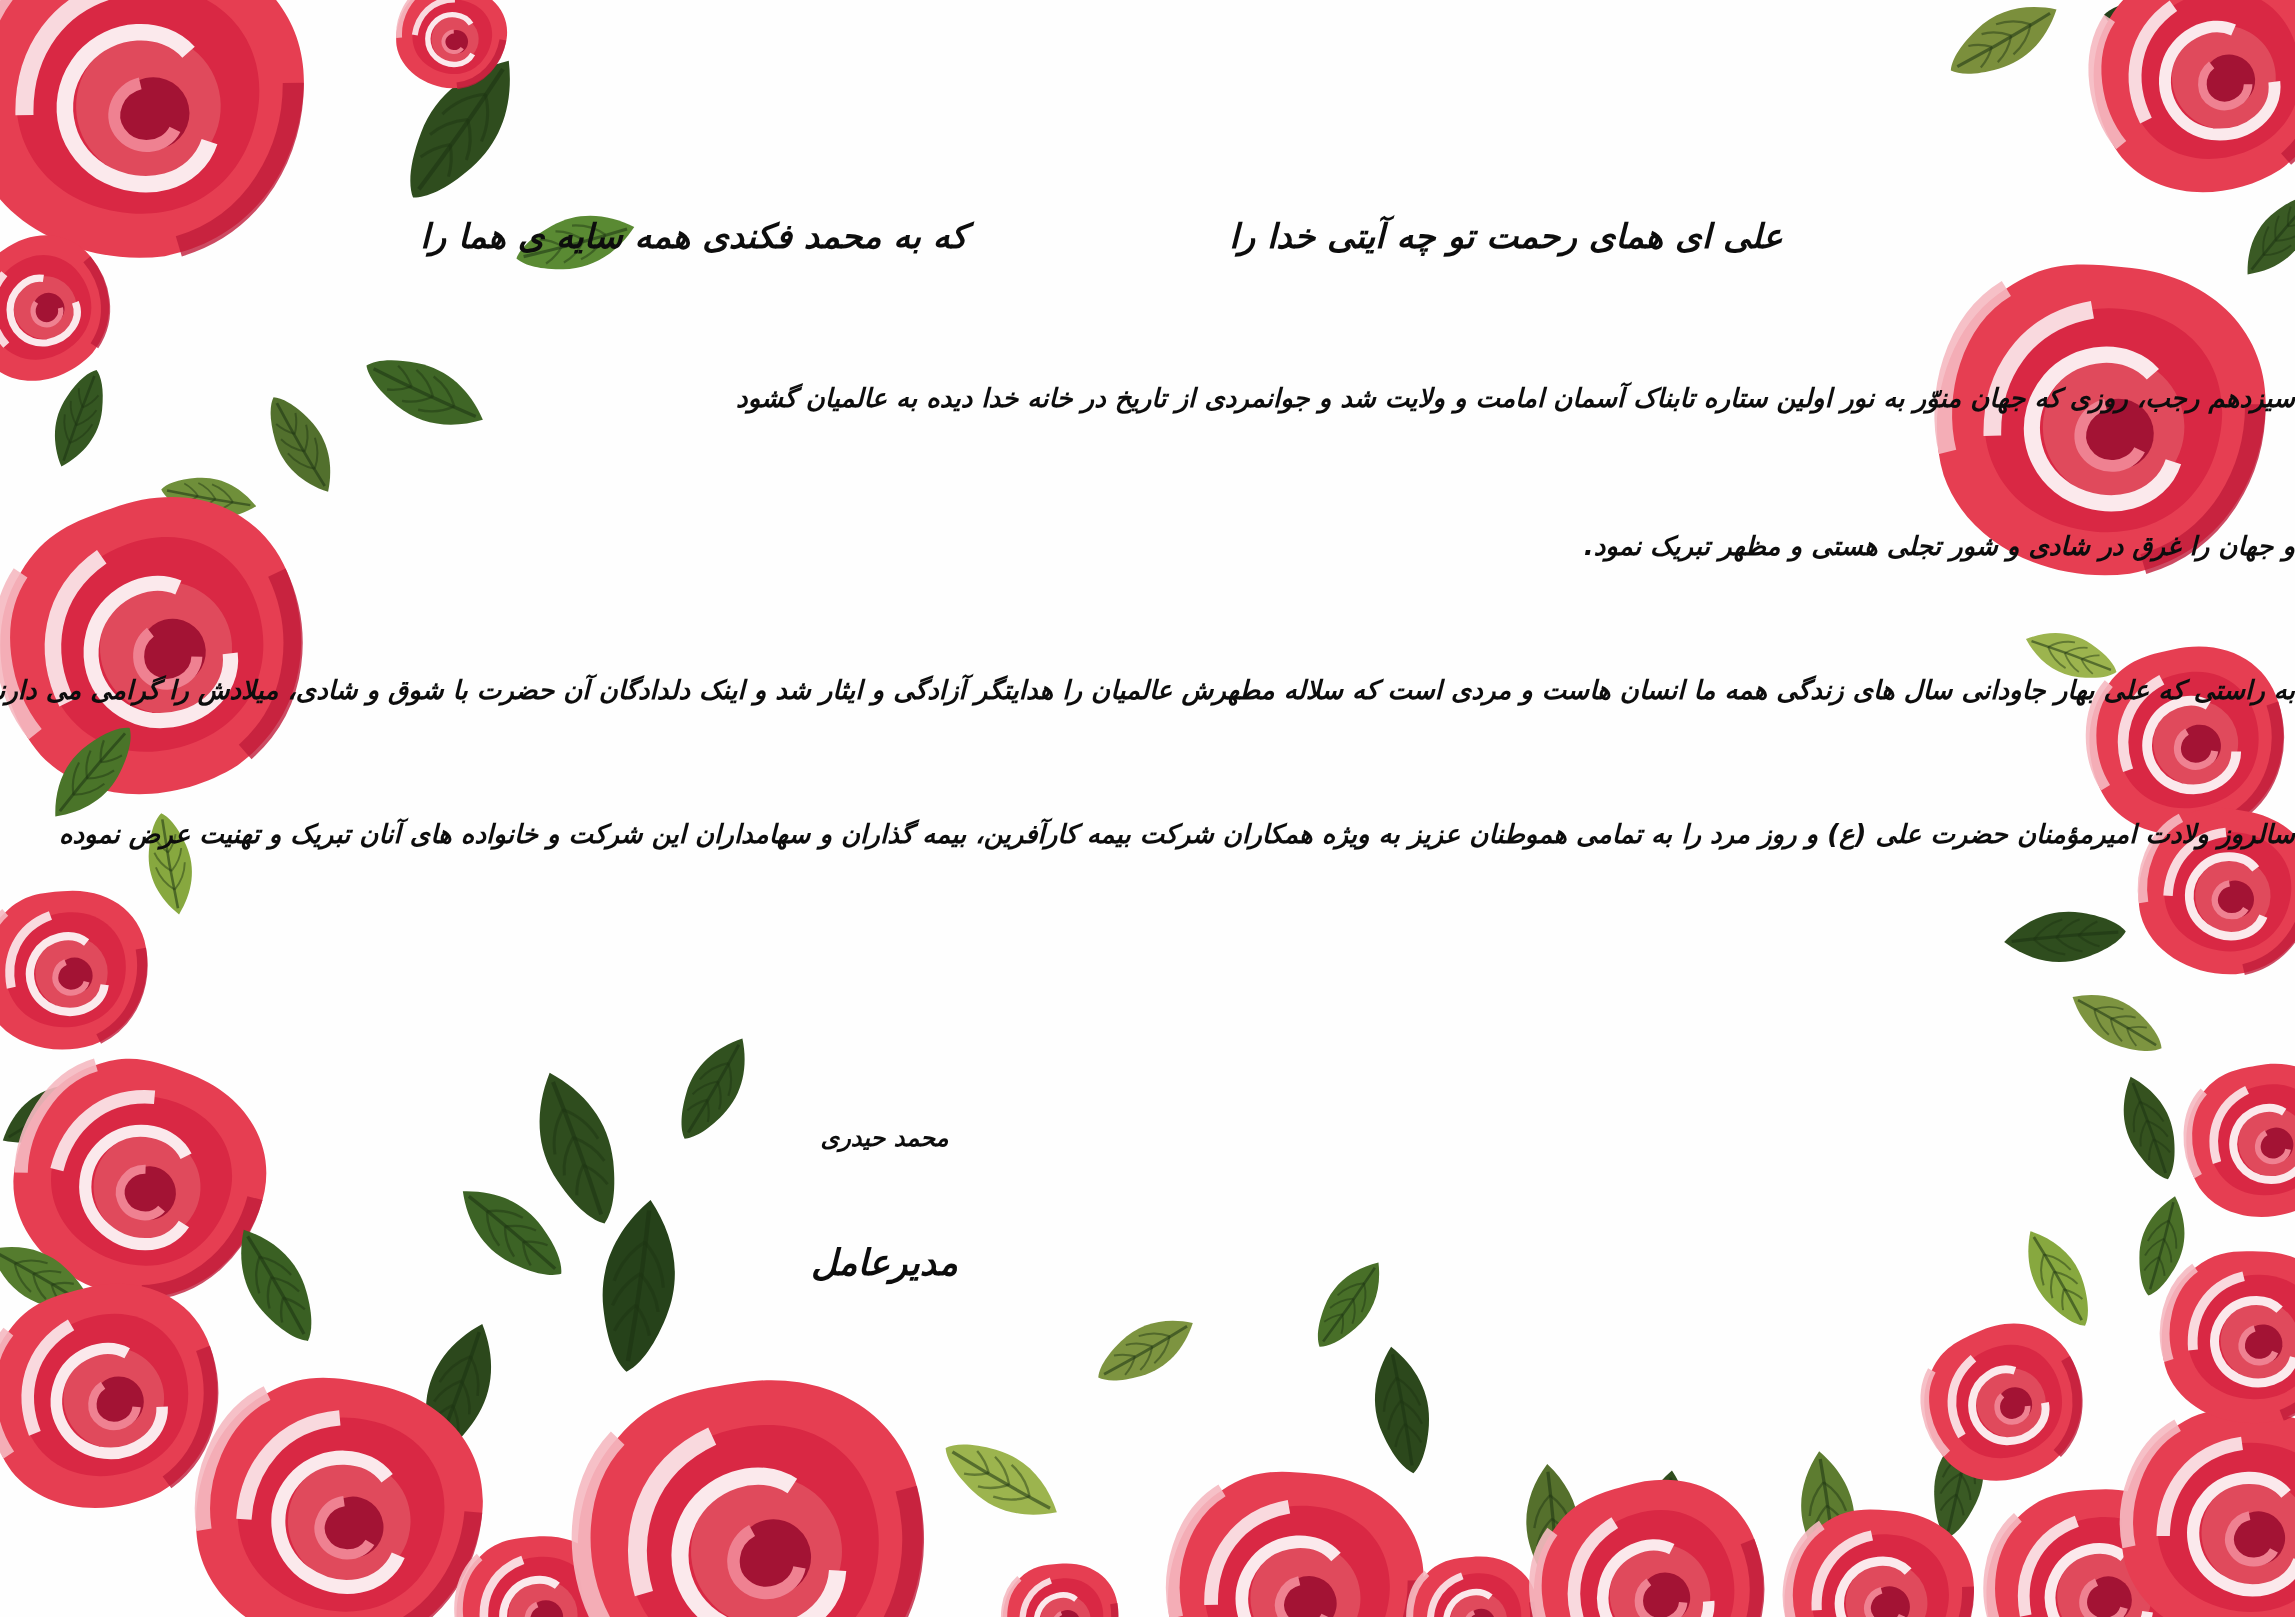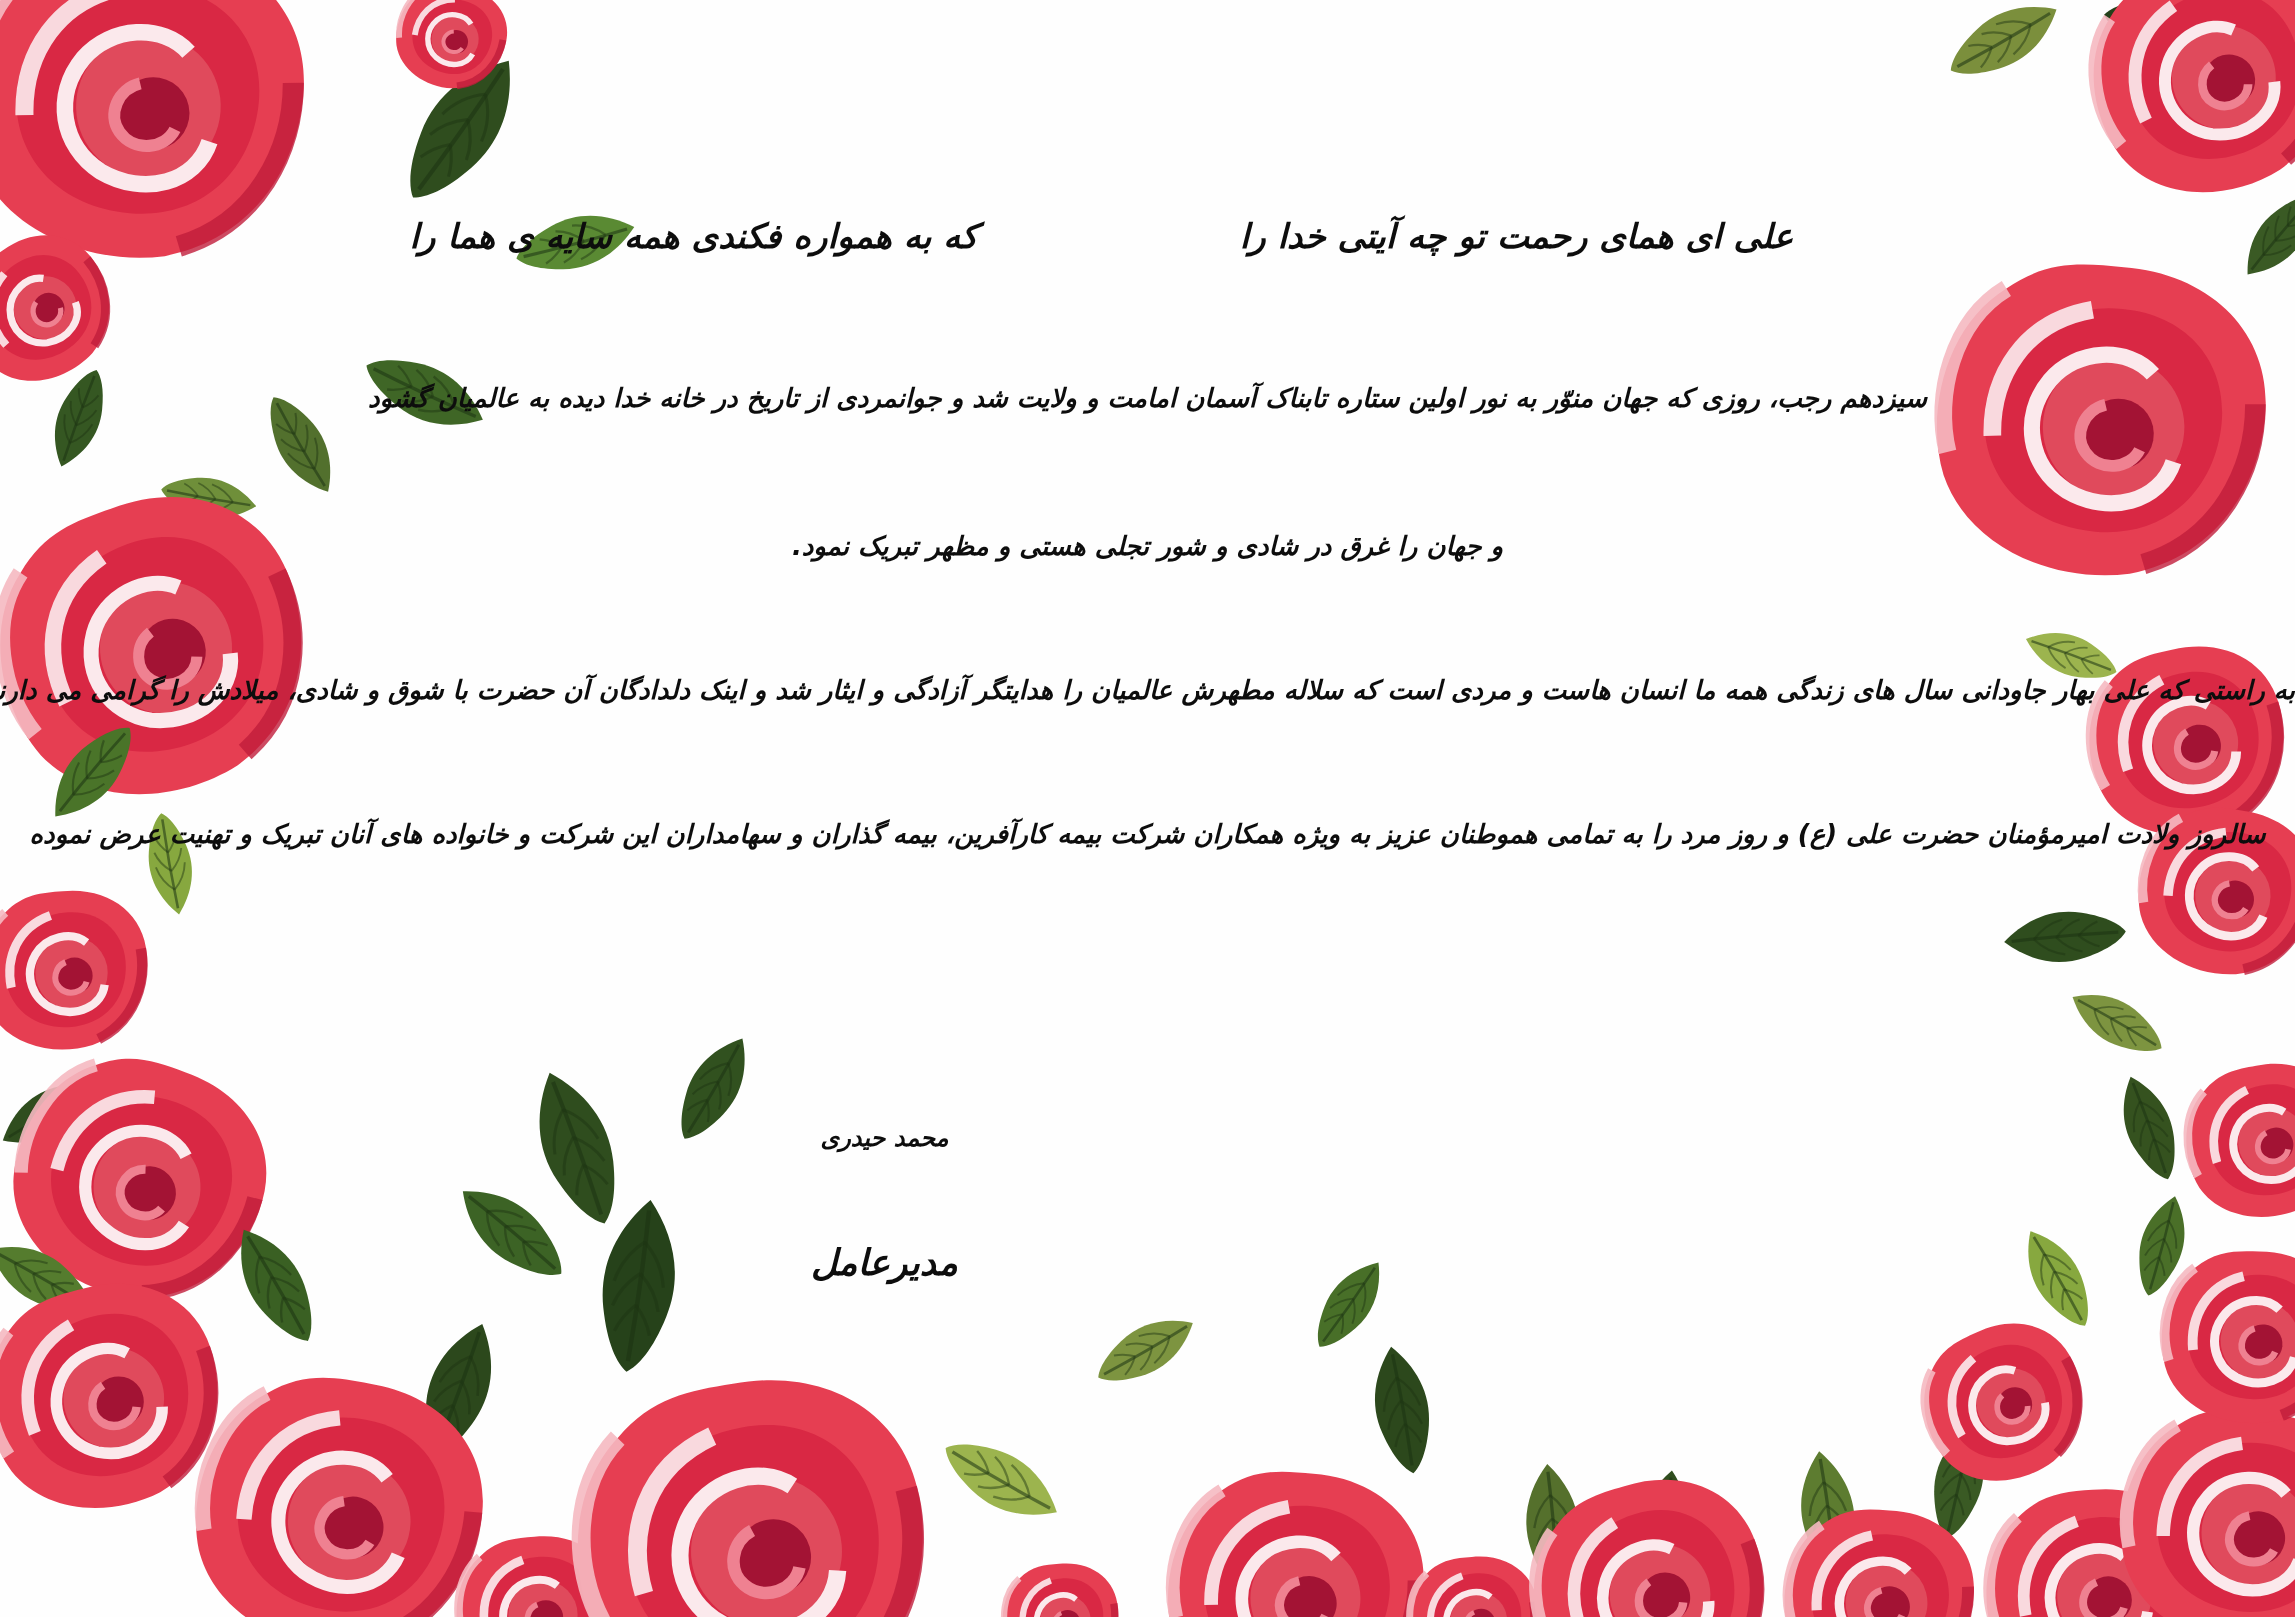--- a/index.html
+++ b/index.html
@@ -27,21 +27,21 @@
   }
   .poem-line{
     position:absolute;top:216px;left:0;width:2295px;
     display:flex;flex-direction:row;justify-content:center;gap:262px;
     transform:translateX(-46px);
     font-size:34px;font-weight:700;font-style:italic;
     white-space:nowrap;
   }
   .body-line{
     position:absolute;left:0;width:2295px;
-    text-align:center;
+    text-align:right;
     font-size:26px;font-weight:700;font-style:italic;
     white-space:nowrap;
   }
   .l2{top:383px;}
   .l3{top:531px;}
   .l4{top:675px;}
   .l5{top:819px;}
   .l6{top:967px;}
   .sig-block{
     position:absolute;left:734px;width:301px;
@@ -146,21 +146,21 @@
       <use href="#rose" transform="translate(3460,1740) rotate(-6) scale(2.2)"></use>
       <use href="#leaf" transform="translate(3300,1900) rotate(15) scale(1.6)" style="color:#4a6f28"></use>
       <use href="#rose" transform="translate(3440,2040) rotate(6) scale(2.5)"></use>
     </g>
   </svg>
 
   <div class="textlayer">
 
     <div class="poem-line">
       <span>علی ای همای رحمت تو چه آیتی خدا را</span>
-      <span>که به همواره فکندی همه سایه ی هما را</span>
+      <span>که به محمد فکندی همه سایه ی هما را</span>
     </div>
 
     <div class="body-line l2">سیزدهم رجب، روزی که جهان منوّر به نور اولین ستاره تابناک آسمان امامت و ولایت شد و جوانمردی از تاریخ در خانه خدا دیده به عالمیان گشود</div>
     <div class="body-line l3">و جهان را غرق در شادی و شور تجلی هستی و مظهر تبریک نمود.</div>
     <div class="body-line l4">به راستی که علی بهار جاودانی سال های زندگی همه ما انسان هاست و مردی است که سلاله مطهرش عالمیان را هدایتگر آزادگی و ایثار شد و اینک دلدادگان آن حضرت با شوق و شادی، میلادش را گرامی می دارند.</div>
     <div class="body-line l5">سالروز ولادت امیرمؤمنان حضرت علی (ع) و روز مرد را به تمامی هموطنان عزیز به ویژه همکاران شرکت بیمه کارآفرین، بیمه گذاران و سهامداران این شرکت و خانواده های آنان تبریک و تهنیت عرض نموده</div>
 
     <div class="sig-block sig-name">محمد حیدری</div>
     <div class="sig-block sig-title">مدیرعامل</div>
 

